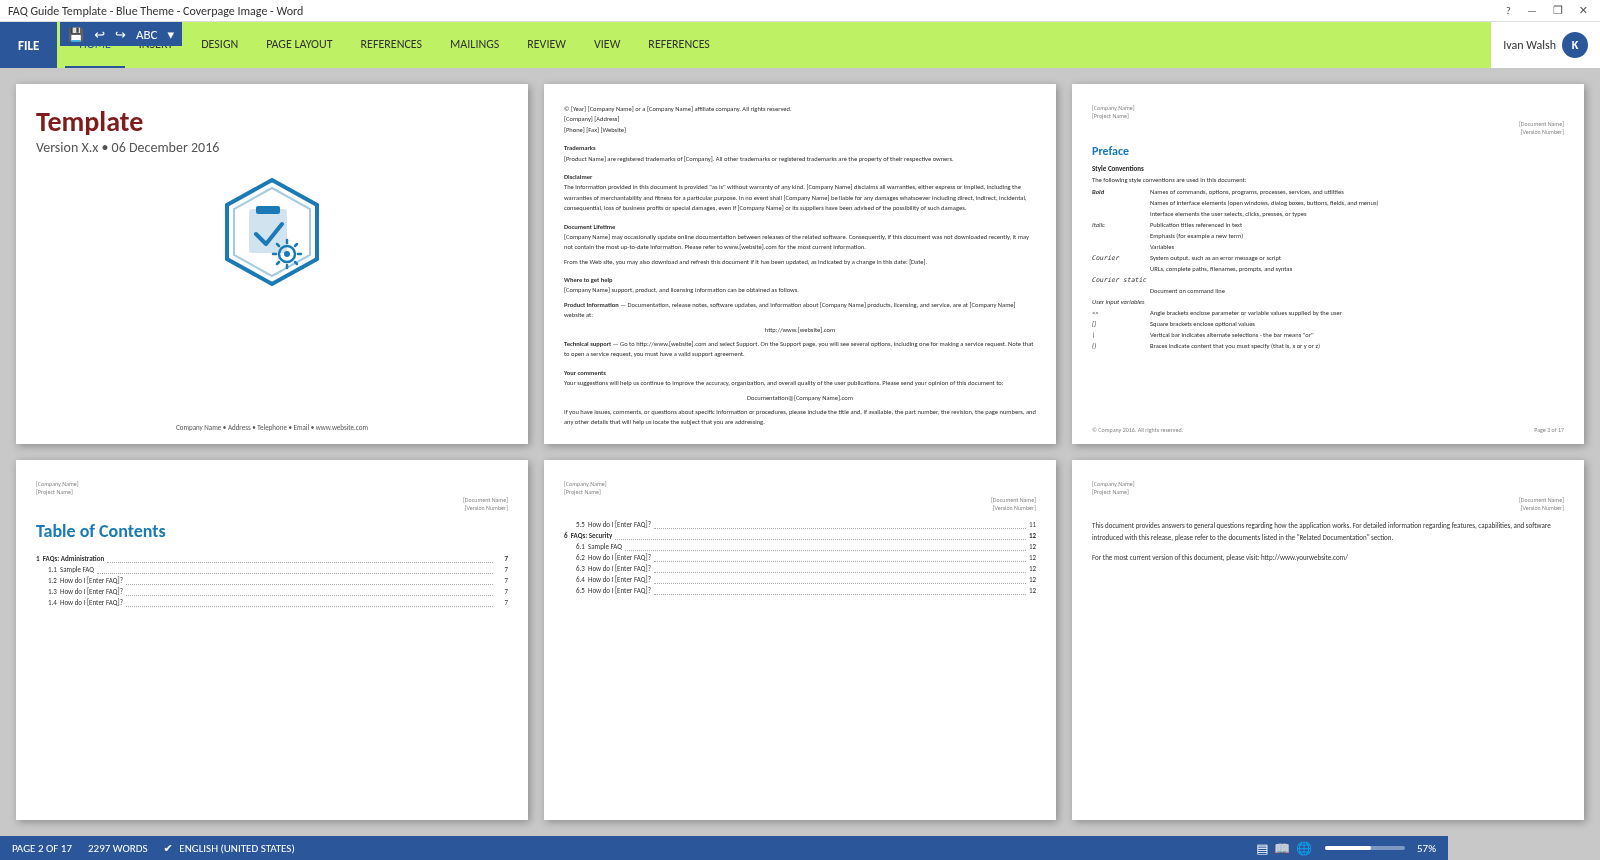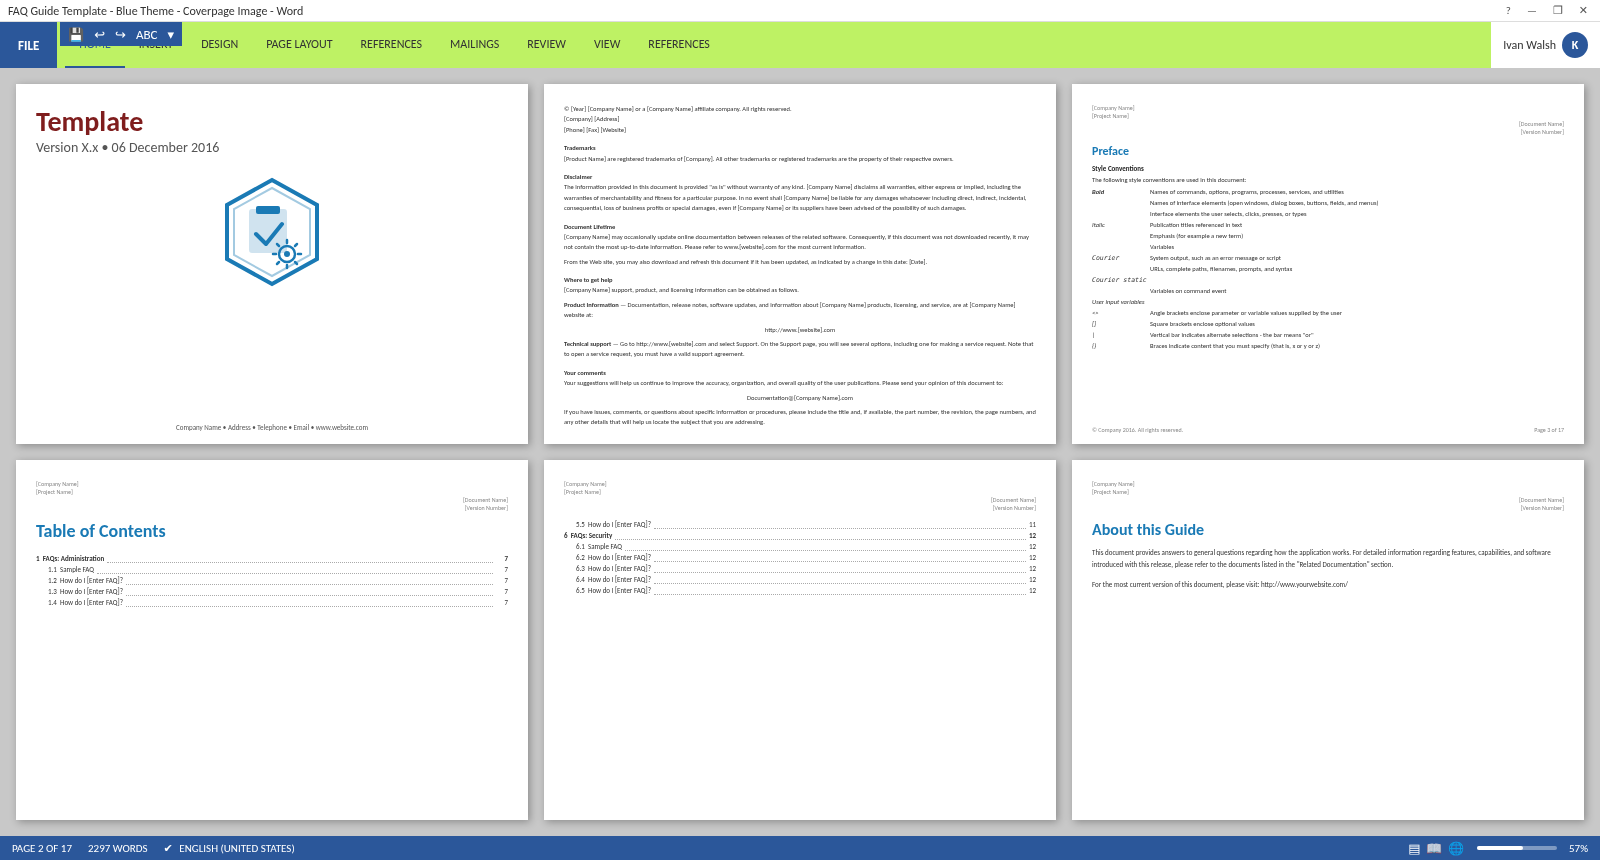--- a/index.html
+++ b/index.html
@@ -227,21 +227,21 @@
     .about-text {
       font-size: 7px;
       color: #333;
       line-height: 1.7;
     }
 
     
     .status-bar {
       position: fixed;
       bottom: 0;
-      width: 1600px;
+      width: 1448px;
       height: 24px;
       background: #2b579a;
       display: flex;
       align-items: center;
       padding: 0 12px;
       font-size: 11px;
       color: #fff;
       gap: 16px;
     }
     .status-right {
@@ -413,21 +413,21 @@
     <div class="preface-row">
       <span class="preface-label"></span>
       <span>URLs, complete paths, filenames, prompts, and syntax</span>
     </div>
     <div class="preface-row">
       <span class="preface-label" style="font-family:monospace">Courier static</span>
       <span></span>
     </div>
     <div class="preface-row">
       <span class="preface-label"></span>
-      <span>Variables on command event</span>
+      <span>Document on command line</span>
     </div>
     <div class="preface-row">
       <span class="preface-label">User input variables</span>
       <span></span>
     </div>
     <div class="preface-row">
       <span class="preface-label">&lt;&gt;</span>
       <span>Angle brackets enclose parameter or variable values supplied by the user</span>
     </div>
     <div class="preface-row">
@@ -542,21 +542,20 @@
     <div class="page-header-meta">
       <div>
         <div>[Company Name]</div>
         <div>[Project Name]</div>
       </div>
       <div style="text-align:right">
         <div>[Document Name]</div>
         <div>[Version Number]</div>
       </div>
     </div>
-    <div class="about-title">About this Guide</div>
     <div class="about-text">This document provides answers to general questions regarding how the application works. For detailed information regarding features, capabilities, and software introduced with this release, please refer to the documents listed in the "Related Documentation" section.</div>
     <div class="about-text" style="margin-top:8px">For the most current version of this document, please visit: http://www.yourwebsite.com/</div>
   </div>
 
 </div>
 
 <div class="status-bar">
   <span>PAGE 2 OF 17</span>
   <span>2297 WORDS</span>
   <span>

